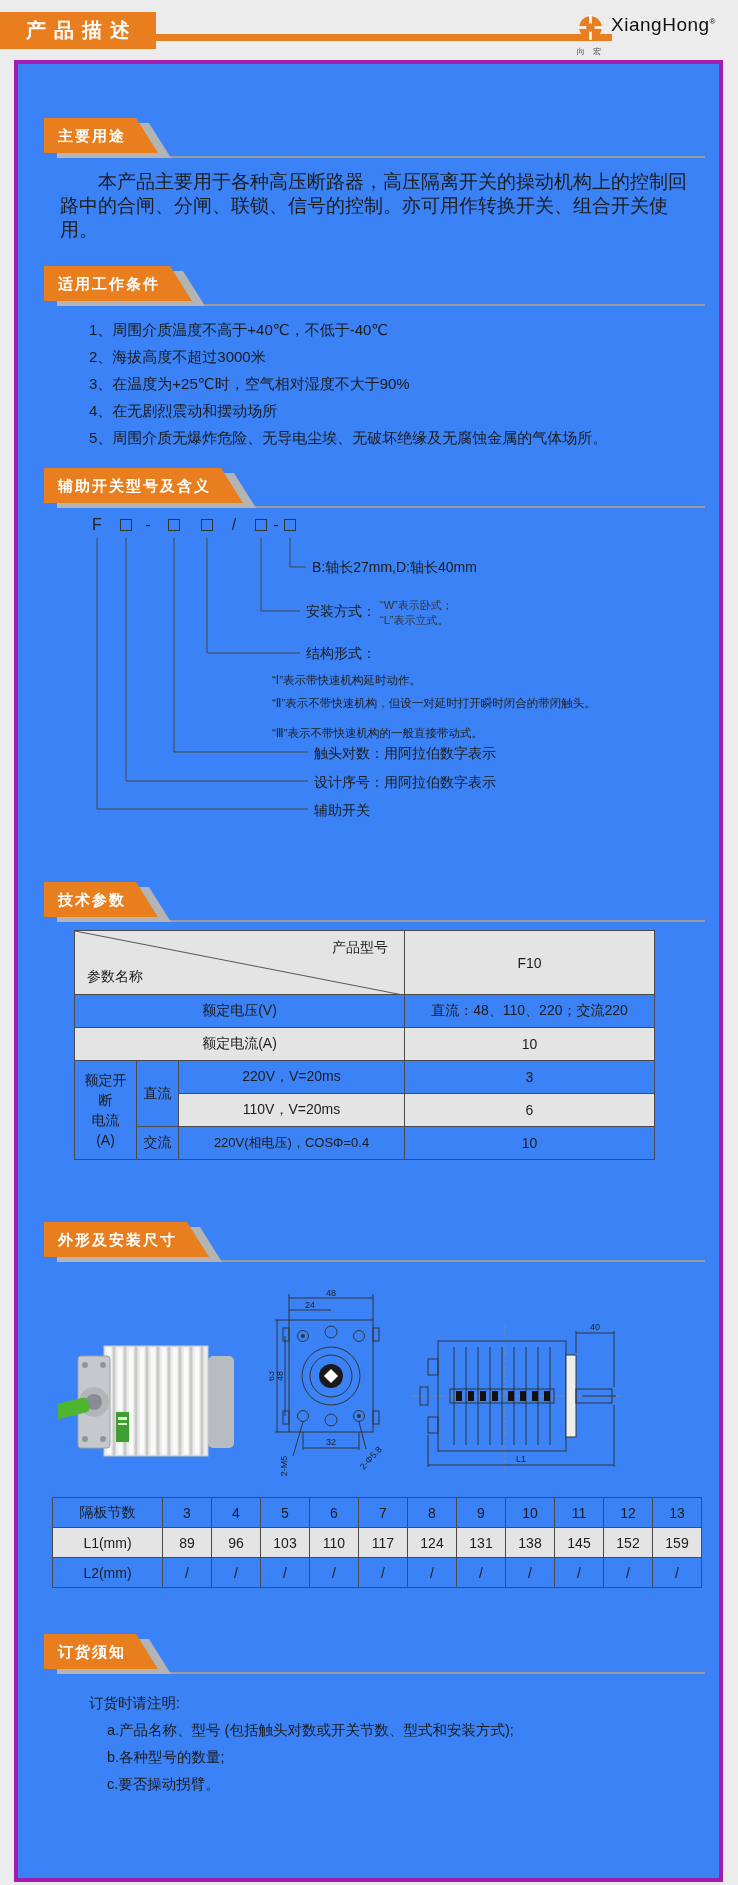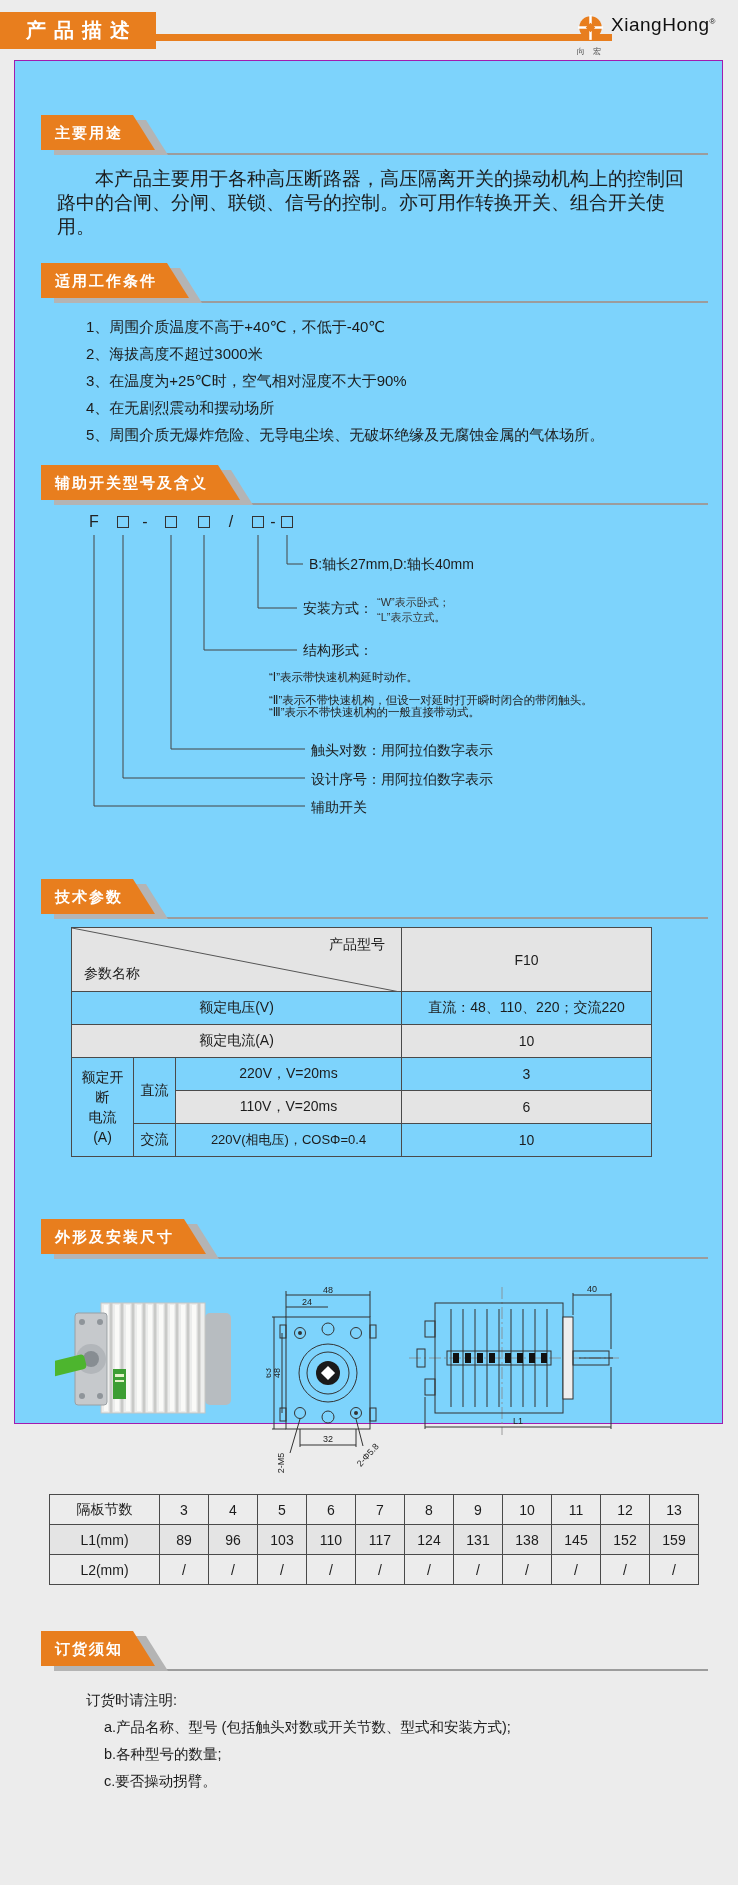--- a/index.html
+++ b/index.html
@@ -13,21 +13,21 @@
 .title-block{position:absolute;left:0;top:8px;height:37px;background:var(--orange);
   color:#fff;font-size:20px;font-weight:bold;letter-spacing:8px;line-height:37px;padding:0 18px 4px 26px}
 .title-rule{position:absolute;left:128px;top:30px;width:484px;height:7px;background:var(--orange)}
 .brand{position:absolute;right:22px;top:10px;display:flex;align-items:flex-start;gap:7px}
 .brand-col{display:flex;flex-direction:column;align-items:center}
 .brand-cn{font-size:8px;letter-spacing:3px;color:#444;margin-top:1px;white-space:nowrap}
 .brand-en{font-size:19px;font-weight:normal;color:#101010;padding-bottom:6px;letter-spacing:.5px}
 .brand-en sup{font-size:8px}
 
 
-.card{position:absolute;left:14px;top:60px;width:709px;height:1364px;background:#7dd3fc;border:1px solid #a21caf}
+.card{position:absolute;left:14px;top:60px;width:709px;height:1822px;background:#3b82f6;border:4px solid #a21caf}
 
 
 .sec-head{margin:0 14px 0 26px;height:40px;display:flex;align-items:flex-end}
 .tabwrap{position:relative;height:40px;flex:0 0 auto}
 .tab{position:relative;z-index:2;height:35px;line-height:35px;background:var(--orange);color:#fff;
   font-size:15px;font-weight:bold;letter-spacing:2px;padding:0 32px 0 14px;
   clip-path:polygon(0 0,calc(100% - 22px) 0,100% 100%,0 100%)}
 .tab-shadow{position:absolute;left:13px;top:5px;width:100%;height:35px;background:var(--shadow);
   clip-path:polygon(0 0,calc(100% - 22px) 0,100% 100%,0 100%);z-index:1}
 .rule{flex:1 1 auto;height:2px;background:var(--rule);margin-left:-18px}
@@ -51,21 +51,21 @@
 .tech-table td{border:1px solid var(--bd);text-align:center;height:33px;padding:0 3px}
 .tech-table tr.hd td{height:64px}
 .bg-gray td,td.bg-gray{background:var(--gray)}
 .diag-cell{position:relative;padding:0}
 .diag-cell svg{position:absolute;left:0;top:0}
 .diag-top{position:absolute;top:8px;right:16px}
 .diag-bottom{position:absolute;bottom:8px;left:12px}
 td.pre{white-space:pre-line;line-height:20px}
 
 
-.drawings{margin:26px 14px 0 40px;height:190px;display:flex;align-items:flex-start;gap:16px}
+.drawings{margin:26px 14px 0 40px;height:190px;display:flex;align-items:flex-end;gap:16px}
 .dim-text{font-size:9px;fill:#222;font-family:"Liberation Sans",sans-serif}
 
 
 .dim-table{margin:19px 0 0 34px;width:650px;table-layout:fixed;font-size:14px}
 .dim-table td{border:1px solid var(--bd);text-align:center;height:30px}
 .dim-table td:first-child{width:110px}
 
 
 .ordering{margin:16px 20px 0 71px;font-size:14.5px;line-height:27px}
 .ordering .oi{padding-left:18px;white-space:nowrap}
@@ -146,21 +146,21 @@
     <span class="mcode" style="left:208px">-</span>
     <span class="mbox" style="left:222px"></span>
 
     <span class="ml f14" style="left:244px;top:43px">B:轴长27mm,D:轴长40mm</span>
     <span class="ml f14" style="left:238px;top:87px">安装方式：</span>
     <span class="ml f11" style="left:312px;top:82px">“W”表示卧式；</span>
     <span class="ml f11" style="left:312px;top:97px">“L”表示立式。</span>
     <span class="ml f14" style="left:238px;top:129px">结构形式：</span>
     <span class="ml f115" style="left:204px;top:157px">“Ⅰ”表示带快速机构延时动作。</span>
     <span class="ml f115" style="left:204px;top:180px">“Ⅱ”表示不带快速机构，但设一对延时打开瞬时闭合的带闭触头。</span>
-    <span class="ml f115" style="left:204px;top:192px">“Ⅲ”表示不带快速机构的一般直接带动式。</span>
+    <span class="ml f115" style="left:204px;top:210px">“Ⅲ”表示不带快速机构的一般直接带动式。</span>
     <span class="ml f14" style="left:246px;top:229px">触头对数：用阿拉伯数字表示</span>
     <span class="ml f14" style="left:246px;top:258px">设计序号：用阿拉伯数字表示</span>
     <span class="ml f14" style="left:246px;top:286px">辅助开关</span>
   </div>
 
   <div class="sec-head" style="margin-top:66px">
     <div class="tabwrap">
       <div class="tab-shadow"></div>
       <div class="tab">技术参数</div>
     </div>

